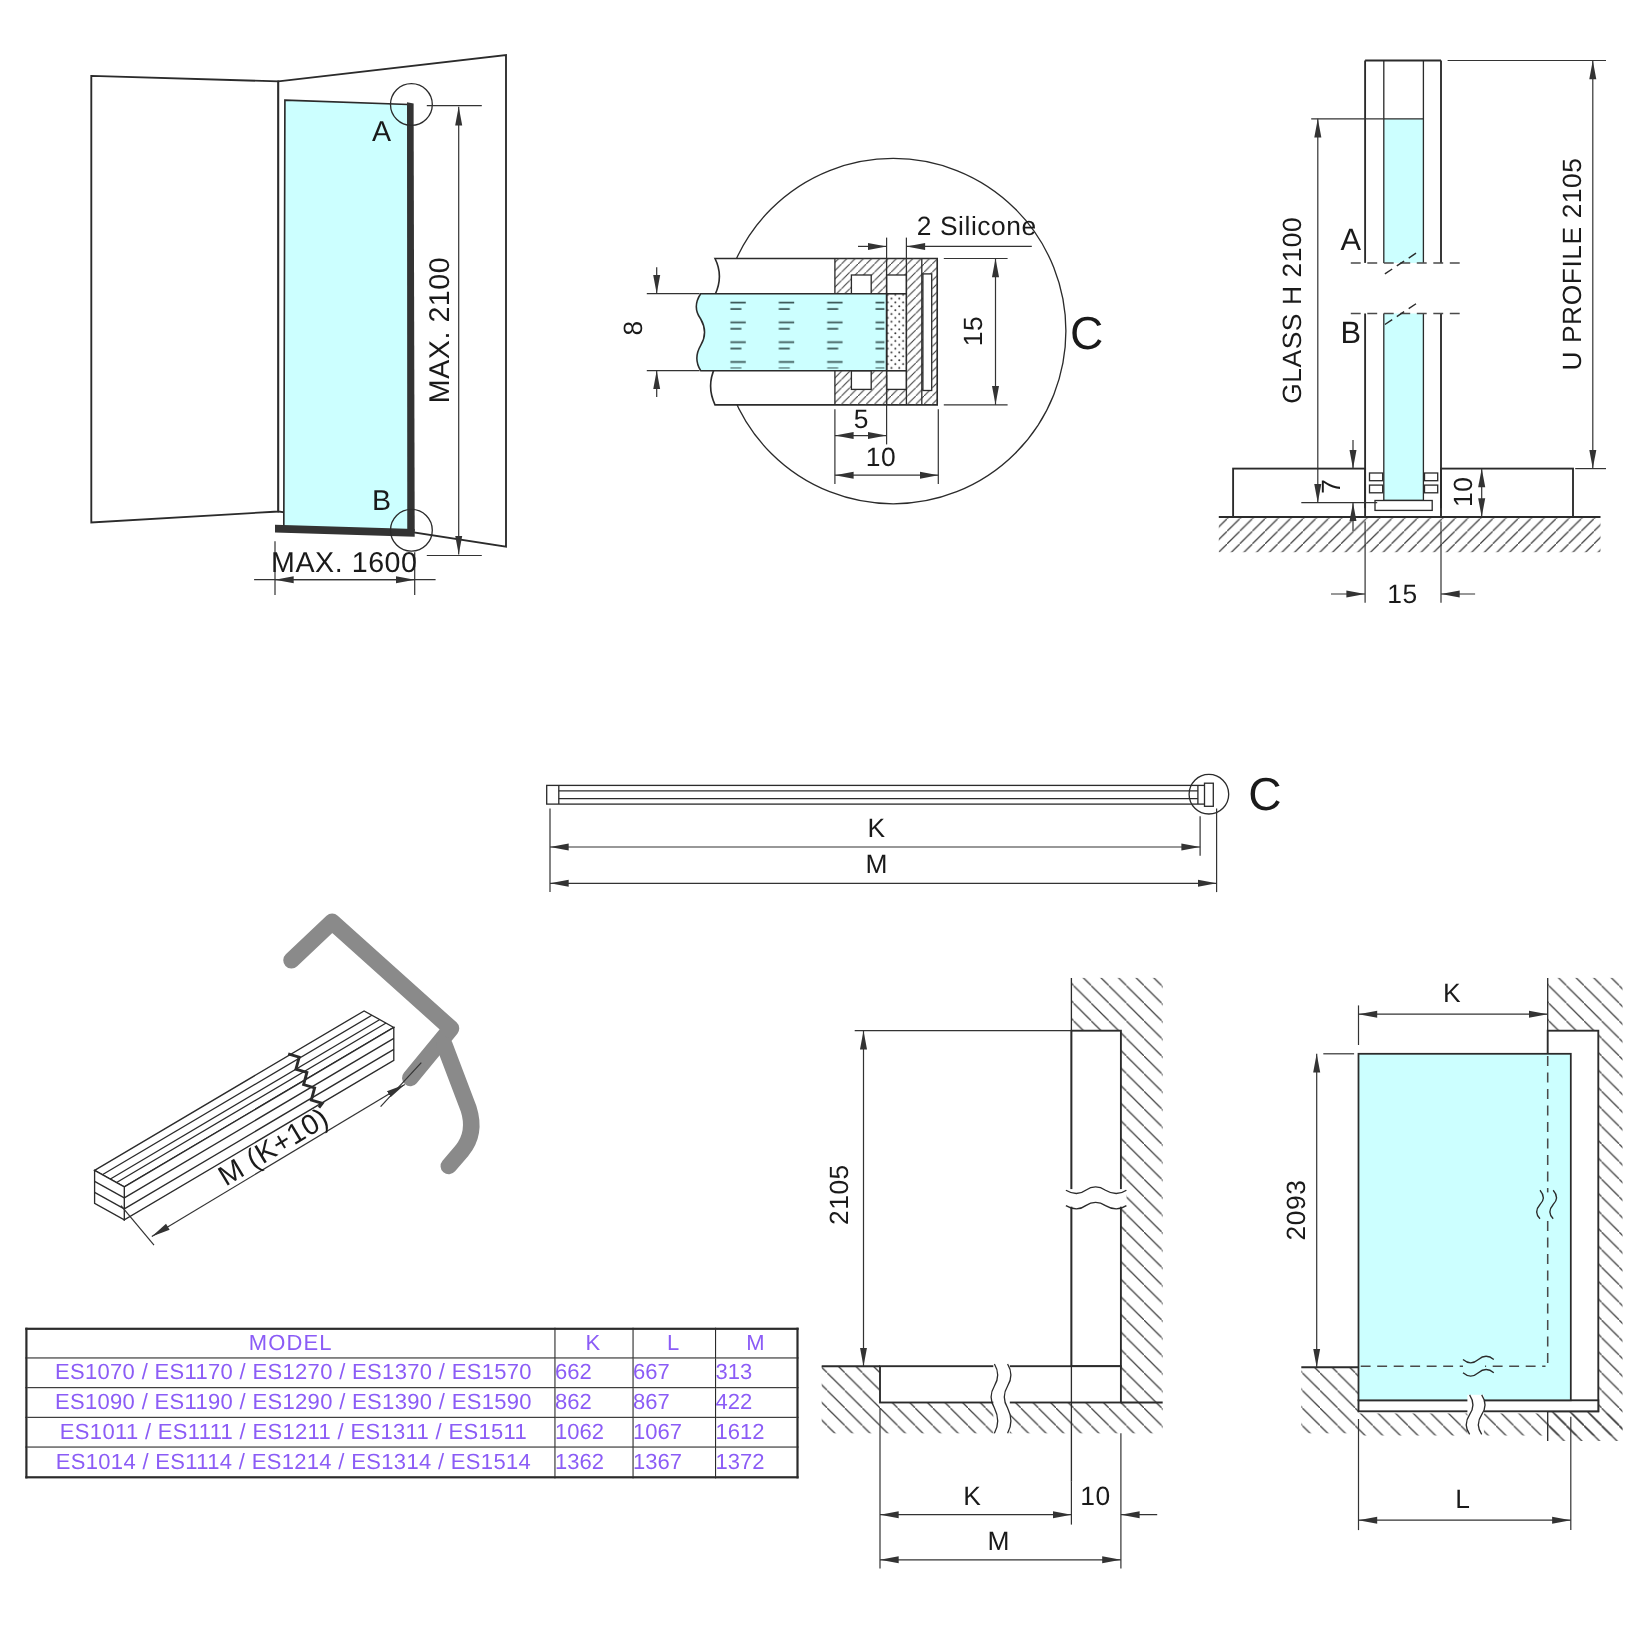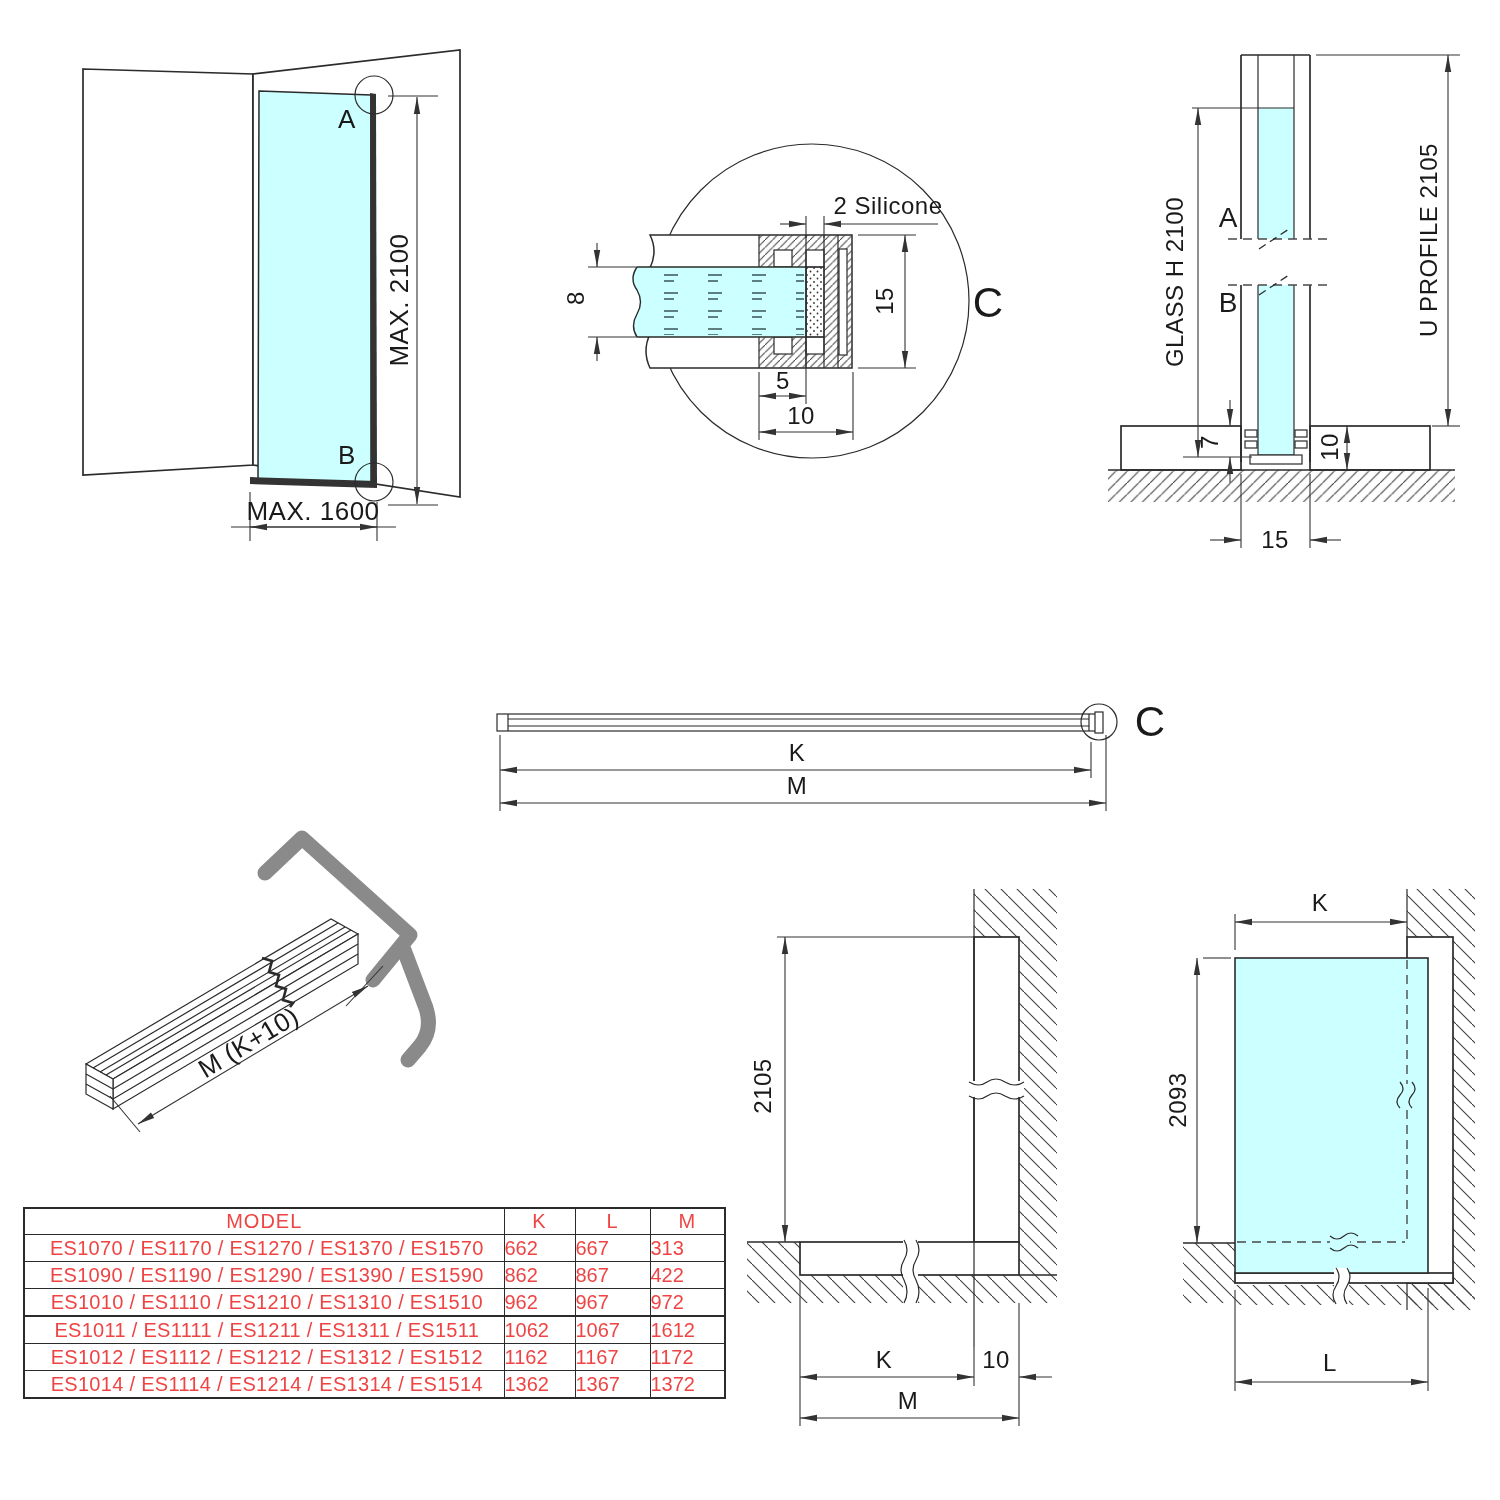--- a/index.html
+++ b/index.html
@@ -13,21 +13,21 @@
   .t42{font-size:42px;}
   .mid{text-anchor:middle;}
   .ol{stroke:#2b2b2b;stroke-width:1.7;fill:none;}
   .tl{stroke:#2b2b2b;stroke-width:1.2;fill:none;}
   .dl{stroke:#333;stroke-width:1.1;fill:none;}
   .wf{fill:#ffffff;}
   .dash{stroke:#4a4a4a;stroke-width:1.4;fill:none;stroke-dasharray:9 6;}
   .bdash{stroke:#2b2b2b;stroke-width:1.3;fill:none;stroke-dasharray:8 5;}
   
   #model-table{position:absolute;left:23px;top:1207px;width:701px;border-collapse:collapse;
-               font-size:20px;color:#ef4444;table-layout:fixed;}
+               font-size:20px;color:#8b5cf6;table-layout:fixed;}
   #model-table td,#model-table th{border:1.3px solid #2b2b2b;font-weight:normal;
                white-space:nowrap;overflow:hidden;padding:0;}
   #model-table{border:2px solid #2b2b2b;}
   #model-table th{height:25px;text-align:center;letter-spacing:1px;}
   #model-table td{height:26px;text-align:left;}
   #model-table td.mdl{text-align:center;padding-left:5px;letter-spacing:.3px;}
   #model-table tr.grp td{border-bottom-width:2.4px;}
 </style>
 </head>
 <body>
@@ -299,39 +299,27 @@
     <td>662</td>
     <td>667</td>
     <td>313</td>
   </tr>
   <tr>
     <td class="mdl">ES1090 / ES1190 / ES1290 / ES1390 / ES1590</td>
     <td>862</td>
     <td>867</td>
     <td>422</td>
   </tr>
-  <tr class="grp">
-    <td class="mdl">ES1010 / ES1110 / ES1210 / ES1310 / ES1510</td>
-    <td>962</td>
-    <td>967</td>
-    <td>972</td>
-  </tr>
   <tr>
     <td class="mdl">ES1011 / ES1111 / ES1211 / ES1311 / ES1511</td>
     <td>1062</td>
     <td>1067</td>
     <td>1612</td>
   </tr>
   <tr>
-    <td class="mdl">ES1012 / ES1112 / ES1212 / ES1312 / ES1512</td>
-    <td>1162</td>
-    <td>1167</td>
-    <td>1172</td>
-  </tr>
-  <tr>
     <td class="mdl">ES1014 / ES1114 / ES1214 / ES1314 / ES1514</td>
     <td>1362</td>
     <td>1367</td>
     <td>1372</td>
   </tr>
 </tbody>
     </table>
 </div>
 
 </body></html>

